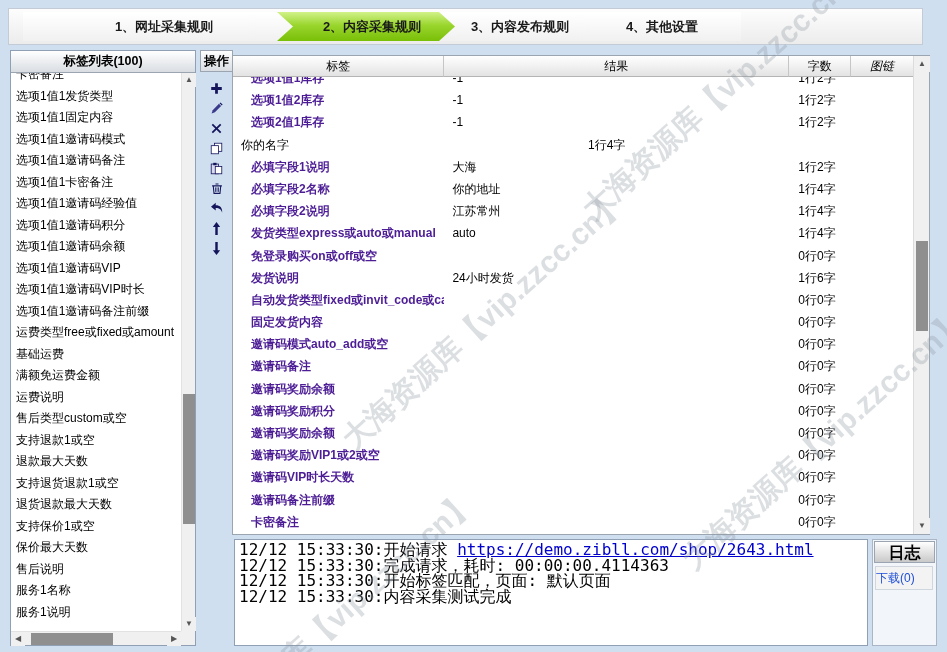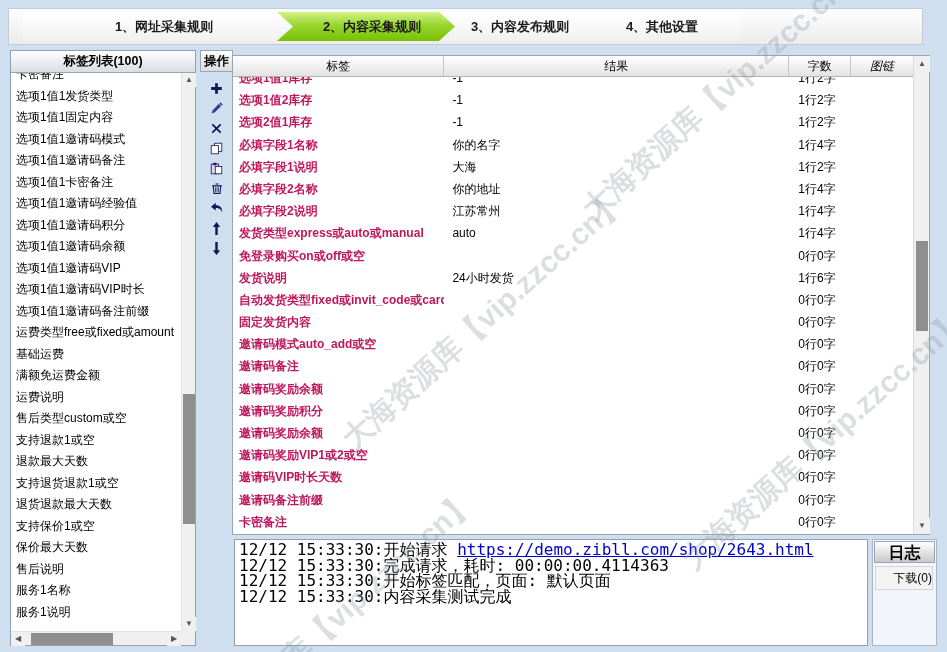--- a/index.html
+++ b/index.html
@@ -68,21 +68,21 @@
   .thead { position:absolute; left:0; top:0; right:16px; height:21px; display:flex; }
   .th { height:21px; line-height:20px; text-align:center; font-size:12px;
     background:linear-gradient(#ffffff,#e3e3e3);
     border-right:1px solid #c6c6c6; border-bottom:1px solid #b4b4b4; cursor:pointer; }
   .th.c-tag { width:212px; } .th.c-res { width:346px; }
   .th.c-cnt { width:62px; }  .th.c-img { width:62px; border-right:none;font-style:italic; }
   .tbody { position:absolute; left:0; top:21px; right:16px; bottom:0; overflow:hidden; }
   .trow { height:22.2px; line-height:22.2px; display:flex; white-space:nowrap; cursor:default; }
   .trow:first-child { margin-top:-10px; }
   .td { overflow:hidden; }
-  .td.tag { width:212px; padding-left:6px; color:#be185d; font-weight:bold; }
+  .td.tag { width:212px; padding-left:18px; color:#4c1d95; font-weight:bold; }
   .td.res { width:346px; padding-left:8px; }
   .td.cnt { width:62px; padding-left:9px; }
   .td.img { width:62px; }
 
   .rt-vtrack { right:0; top:0; width:16px; bottom:0; border-left:1px solid #dcdcdc; }
   .rt-vtrack .sb-btn { width:16px; height:16px; line-height:16px; }
 
   
   .logbox { position:absolute; left:234px; top:539px; width:634px; height:107px;
     background:#fff; border:1px solid #8fa0b5; padding:2px 4px; overflow:hidden;
@@ -90,21 +90,21 @@
   .logline { height:15.5px; line-height:15.5px; white-space:nowrap; }
   .logline a { color:#0000cc; text-decoration:underline; cursor:pointer; }
 
   
   .sidebox { position:absolute; left:872px; top:539px; width:65px; height:107px;
     background:#f2f6fa; border:1px solid #aab6c6; }
   .side-tab { position:absolute; left:1px; top:1px; width:61px; height:22px;
     line-height:21px; text-align:center; font-weight:bold; font-size:16px;
     background:linear-gradient(#ffffff,#c9c9c9); border:1px solid #9aa5b1; cursor:pointer; }
   .dl-btn { position:absolute; left:2px; top:26px; width:58px; height:24px;
-    line-height:22px; text-align:right; color:#000000; font-size:12px;
+    line-height:22px; text-align:left; color:#1d4ed8; font-size:12px;
     background:#f3f3f3; border:1px solid #cfd6de; cursor:pointer; }
 
   
   .wm { position:absolute; color:rgba(140,150,160,0.30); font-size:30px; font-weight:bold;
     transform:rotate(-42deg); white-space:nowrap; pointer-events:none; z-index:50; }
 </style>
 </head>
 <body>
 
 <div class="app">
@@ -235,21 +235,20 @@
           <div class="td cnt">1行2字</div>
           <div class="td img"></div>
         </div>
         <div class="trow">
           <div class="td tag">选项2值1库存</div>
           <div class="td res">-1</div>
           <div class="td cnt">1行2字</div>
           <div class="td img"></div>
         </div>
         <div class="trow">
-          <div class="td tag">必填字段1名称</div>
           <div class="td res">你的名字</div>
           <div class="td cnt">1行4字</div>
           <div class="td img"></div>
         </div>
         <div class="trow">
           <div class="td tag">必填字段1说明</div>
           <div class="td res">大海</div>
           <div class="td cnt">1行2字</div>
           <div class="td img"></div>
         </div>

